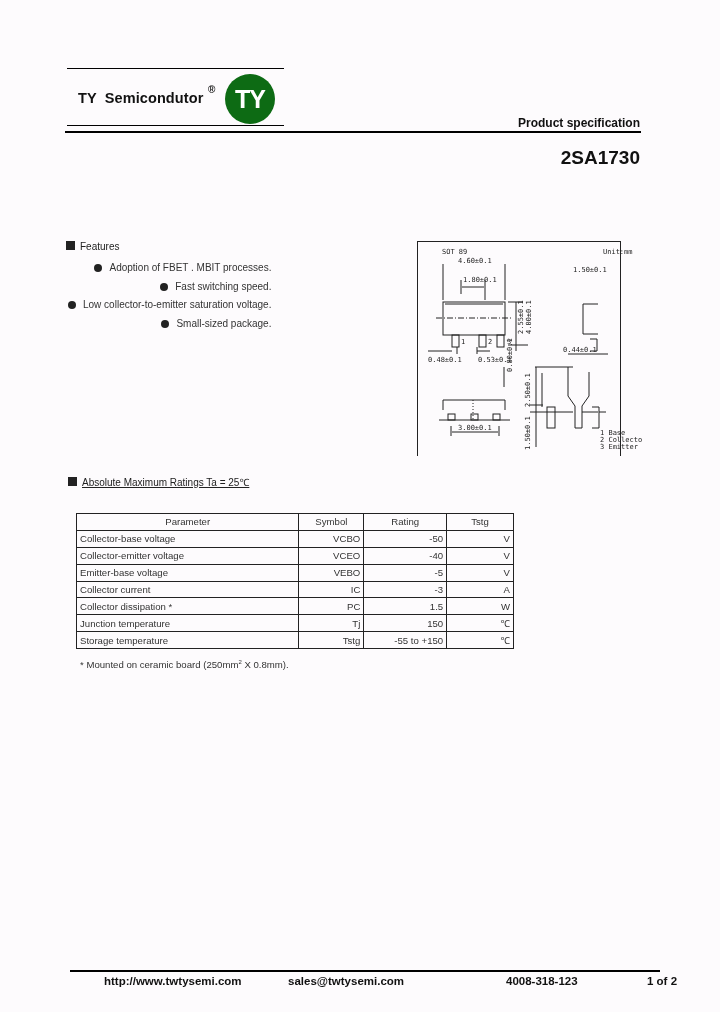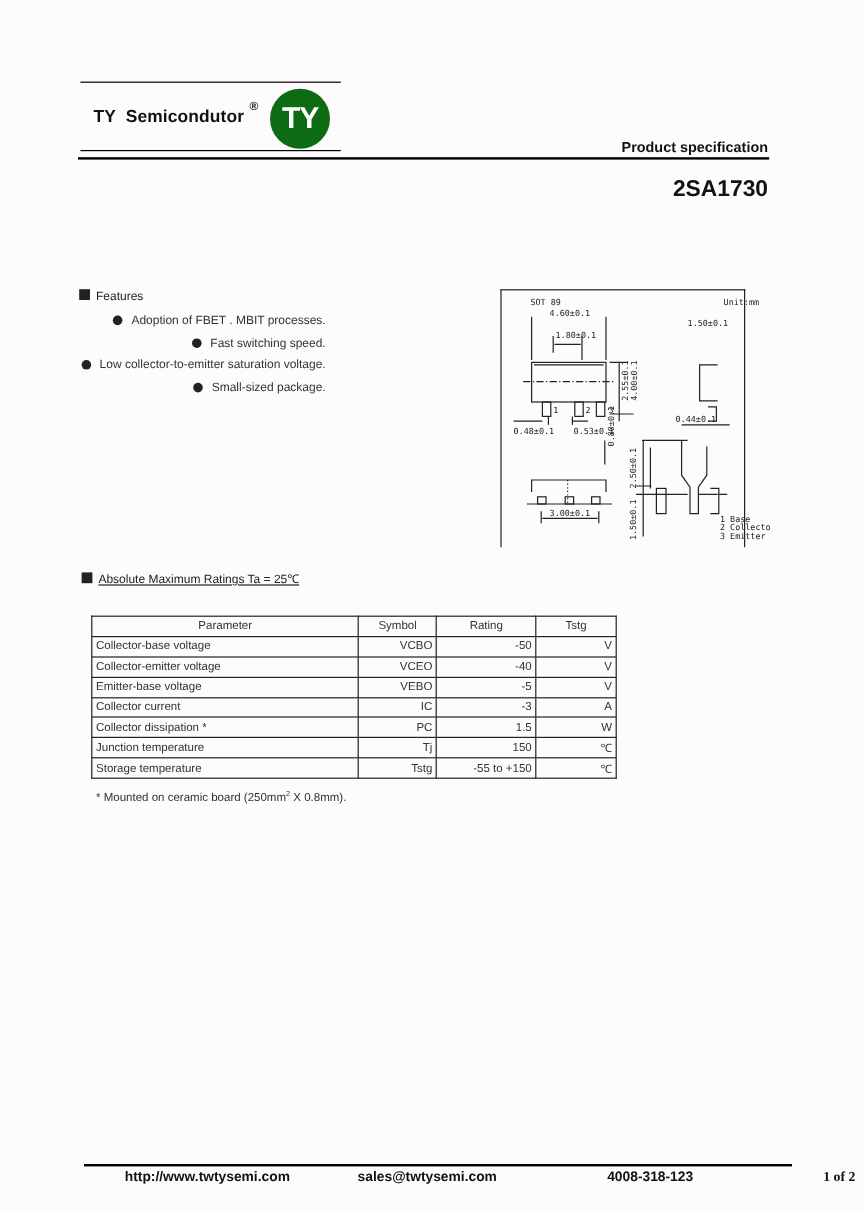--- a/index.html
+++ b/index.html
@@ -210,15 +210,15 @@
         <td class="c">Tstg</td>
         <td class="c">-55 to +150</td>
         <td class="c">℃</td>
       </tr>
 </tbody>
   </table>
 <div class="abs footnote"><span>* Mounted on ceramic board (250mm</span><sup>2</sup><span> X 0.8mm).</span></div>
 
 <div class="hline" style="left:70px; top:970px; width:590px; height:2px;"></div>
 <div class="abs foot" style="left:72px;">http://www.twtysemi.com</div>
-<div class="abs foot" style="left:266px;">sales@twtysemi.com</div>
+<div class="abs foot" style="left:256px;">sales@twtysemi.com</div>
 <div class="abs foot" style="left:474px;">4008-318-123</div>
-<div class="abs foot" style="left:654px;font-family:Liberation Serif, serif;">1 of 2</div>
+<div class="abs foot" style="left:615px;">1 of 2</div>
 
 </body></html>

